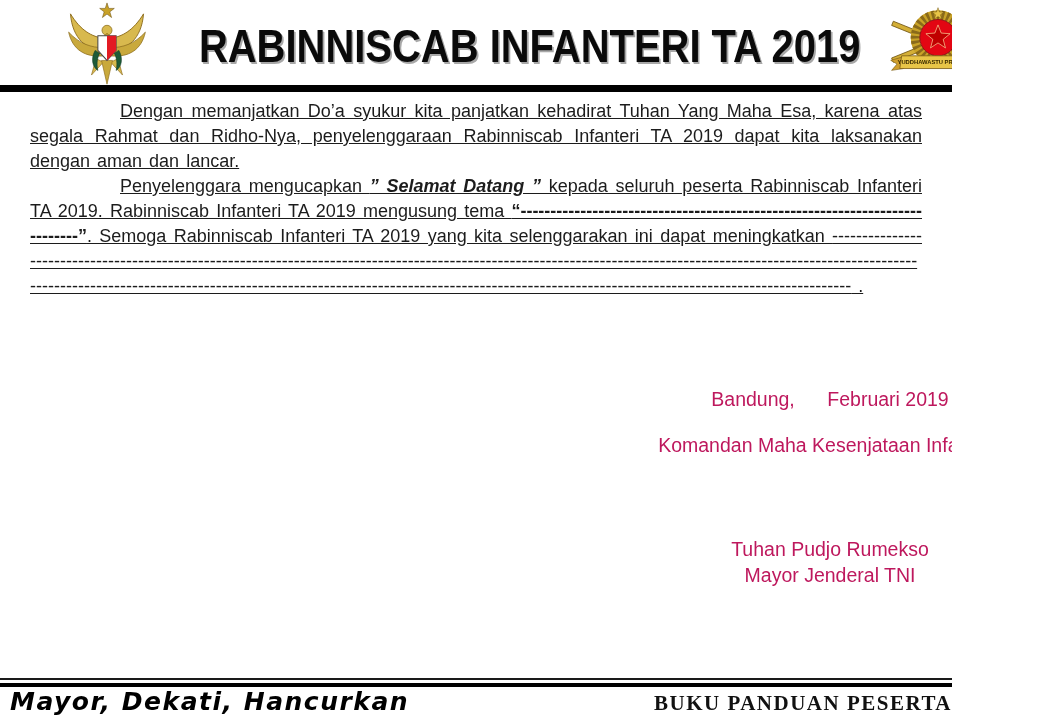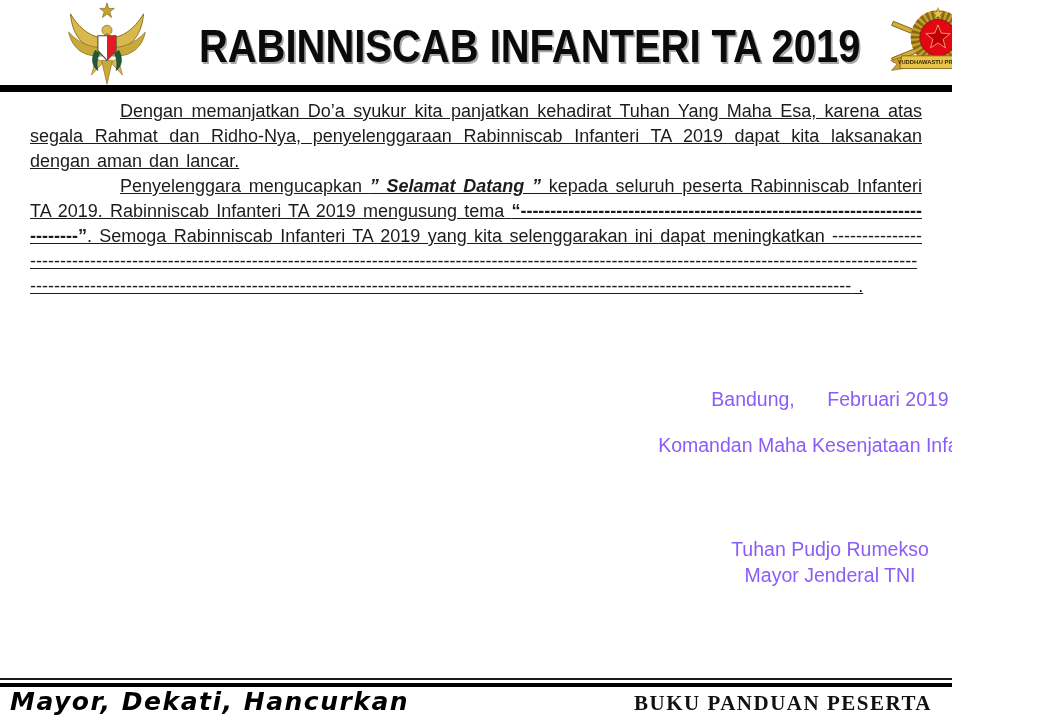--- a/index.html
+++ b/index.html
@@ -21,33 +21,33 @@
   .body-text{position:absolute;top:99px;left:30px;right:30px;
         font-size:18px;line-height:25px;text-align:justify;word-spacing:2px;text-decoration:underline;}
   .body-text p{margin:0;text-indent:90px;word-break:break-word;}
   .seg{word-break:break-all;}
   .welcome{font-weight:bold;font-style:italic;margin-top:48px;}
   .dash-bold{font-weight:bold;word-break:break-all;}
   .dash-plain{word-break:break-all;}
 
   
   .sig-block{position:absolute;top:386px;left:645px;width:370px;text-align:center;
-        font-size:19.5px;color:#8b5cf6;line-height:26px;}
+        font-size:19.5px;color:#be185d;line-height:26px;}
   .sig-place{white-space:pre;margin:0 0 20px 0;}
   .sig-position{margin:0 0 78px 0;}
   .sig-name{margin:0;}
   .sig-rank{margin:0;}
 
   
   .footer-rule-thin{position:absolute;top:678px;left:0;right:0;height:2px;background:#1a1a1a;}
   .footer-rule-thick{position:absolute;top:683px;left:0;right:0;height:4px;background:#000;}
   .footer-motto{position:absolute;left:10px;top:687px;font-size:25px;font-weight:bold;
         font-style:italic;letter-spacing:1.5px;color:#000;
         font-family:"DejaVu Sans",sans-serif;}
-  .footer-right{position:absolute;right:20px;top:691px;font-size:21px;font-weight:bold;
+  .footer-right{position:absolute;right:0;top:691px;font-size:21px;font-weight:bold;
         letter-spacing:1.5px;color:#111;font-family:"Liberation Serif",serif;}
 </style>
 </head>
 <body>
 
 <div class="page">
 
   <div class="header">
 
     <svg class="emblem-left" viewBox="0 0 100 92">

